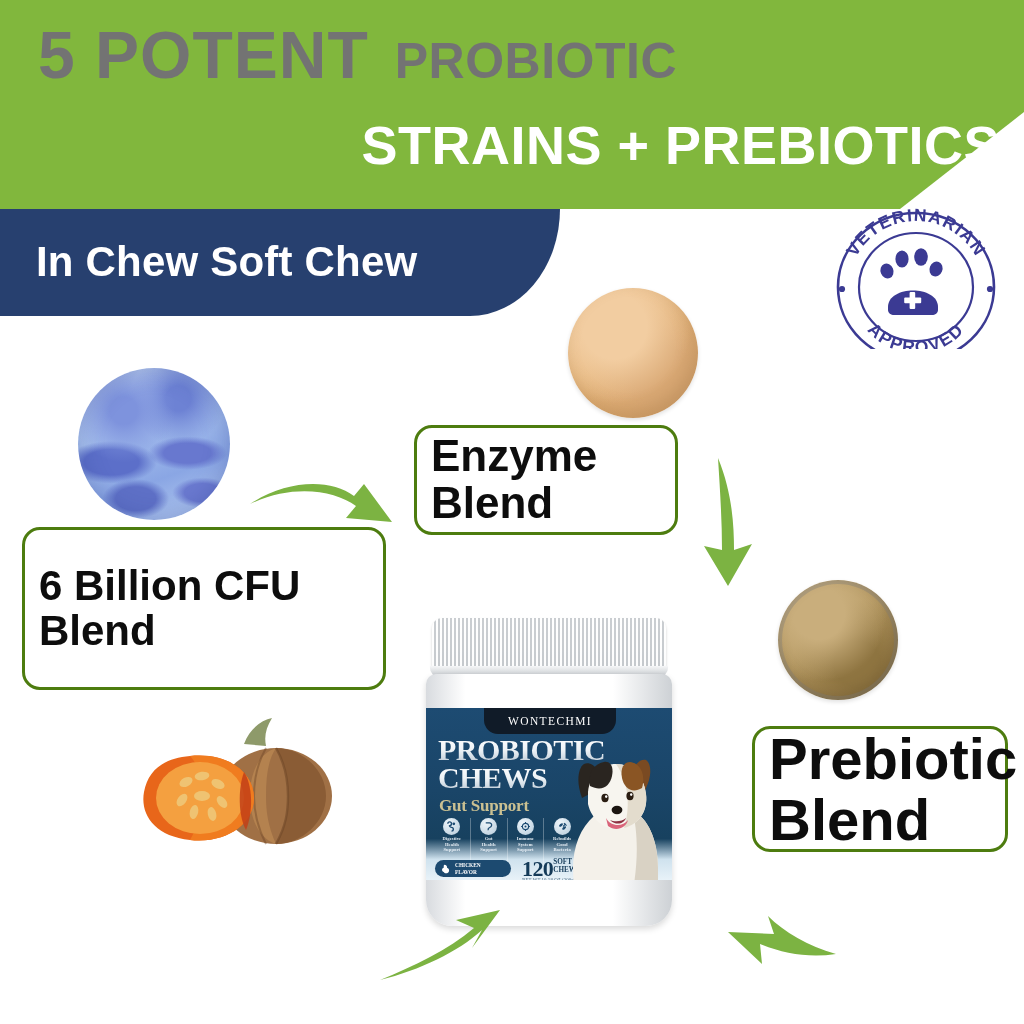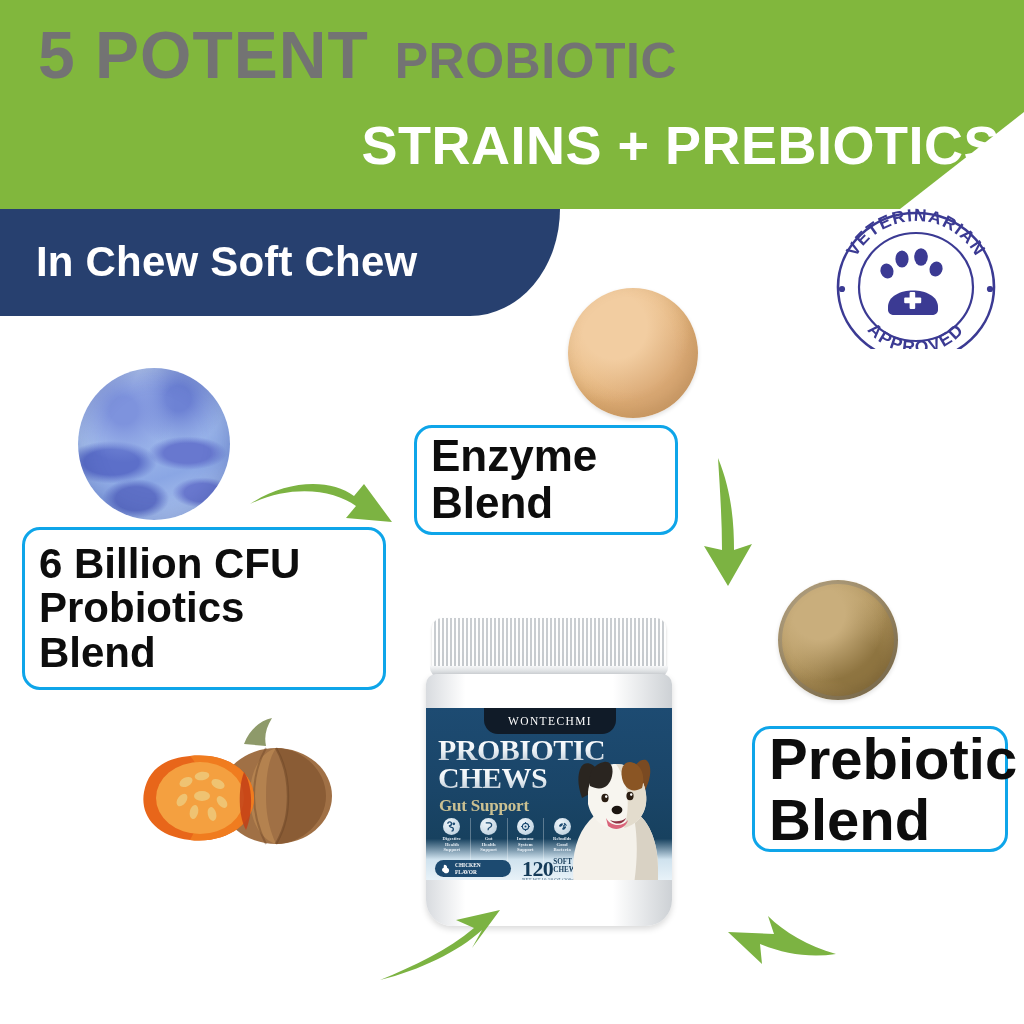--- a/index.html
+++ b/index.html
@@ -94,21 +94,21 @@
                0 2px 4px rgba(0,0,0,.12);
   }
   .pumpkin-img{
     position:absolute; left:126px; top:714px; width:220px; height:140px; z-index:2;
   }
 
   
   .callout{
     position:absolute; z-index:7;
     background:#ffffff;
-    border:3px solid #0ea5e9;
+    border:3px solid #4d7c0f;
     border-radius:18px;
     display:flex; align-items:center;
     padding:6px 14px;
     color:#0d0d0d; font-weight:bold;
     line-height:1.06;
   }
   .callout span{ display:block; }
 
   .c-cfu{ left:22px; top:527px; width:364px; height:163px; font-size:42px; }
   .c-enzyme{ left:414px; top:425px; width:264px; height:110px; font-size:44px; }
@@ -418,21 +418,20 @@
           </svg>
         </div>
 
       </div>
     </div>
   </div>
 
   <div class="callout c-cfu">
     <div>
       <span>6 Billion CFU</span>
-      <span>Probiotics</span>
       <span>Blend</span>
     </div>
   </div>
 
   <div class="callout c-enzyme">
     <div>
       <span>Enzyme</span>
       <span>Blend</span>
     </div>
   </div>

